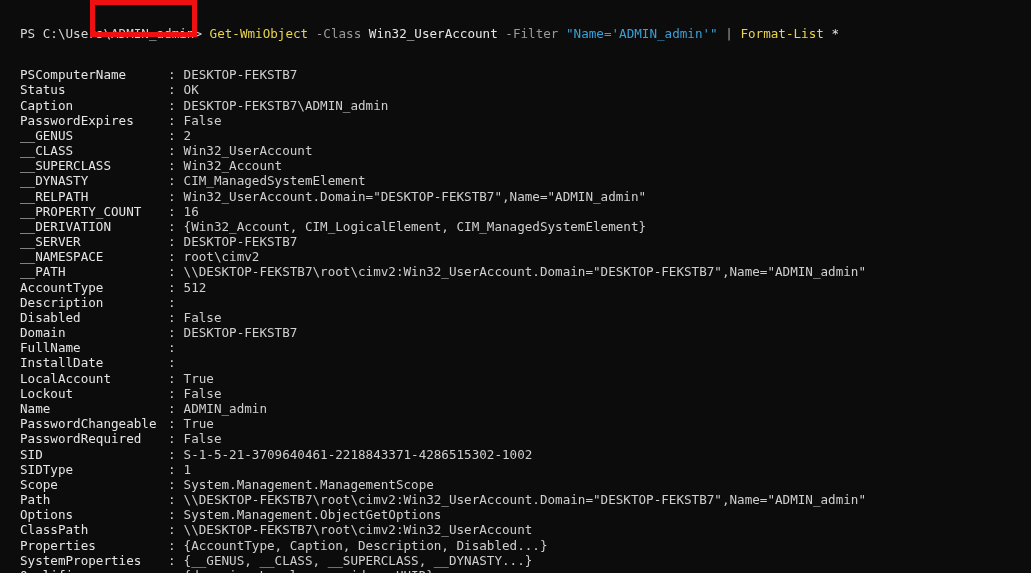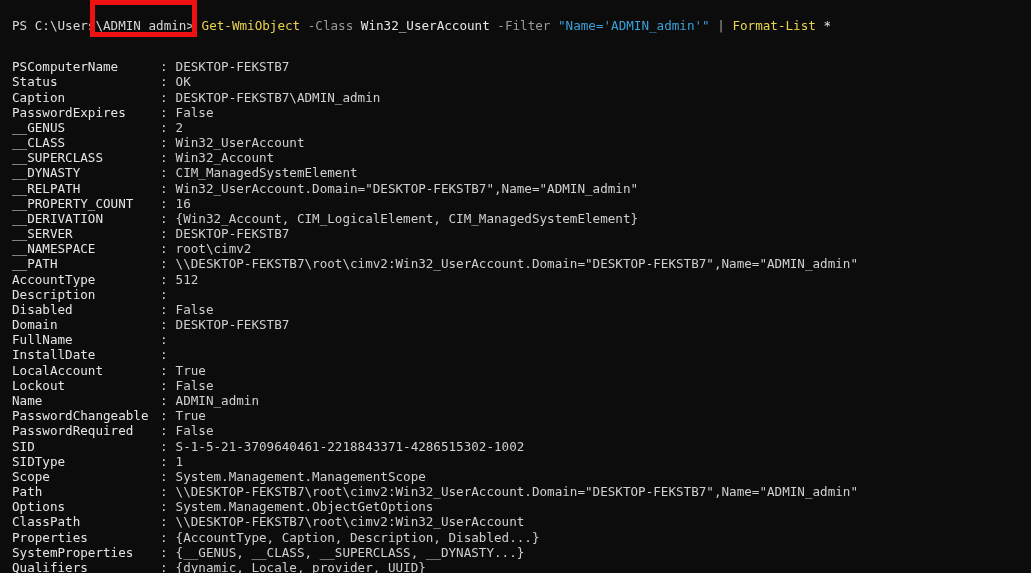--- a/index.html
+++ b/index.html
@@ -12,21 +12,21 @@
     width: 1031px;
     height: 573px;
     overflow: hidden;
     font-family: "DejaVu Sans Mono", "Liberation Mono", monospace;
   }
   .console {
     position: relative;
     width: 1031px;
     height: 573px;
     background: #0c0c0c;
-    padding: 8px;
+    padding: 16px;
     box-sizing: border-box;
   }
   .console-inner {
     padding: 4px 0 0 4px;
   }
   
   .cmdline {
     font-size: 12.6px;
     line-height: 15.2px;
     white-space: pre;

